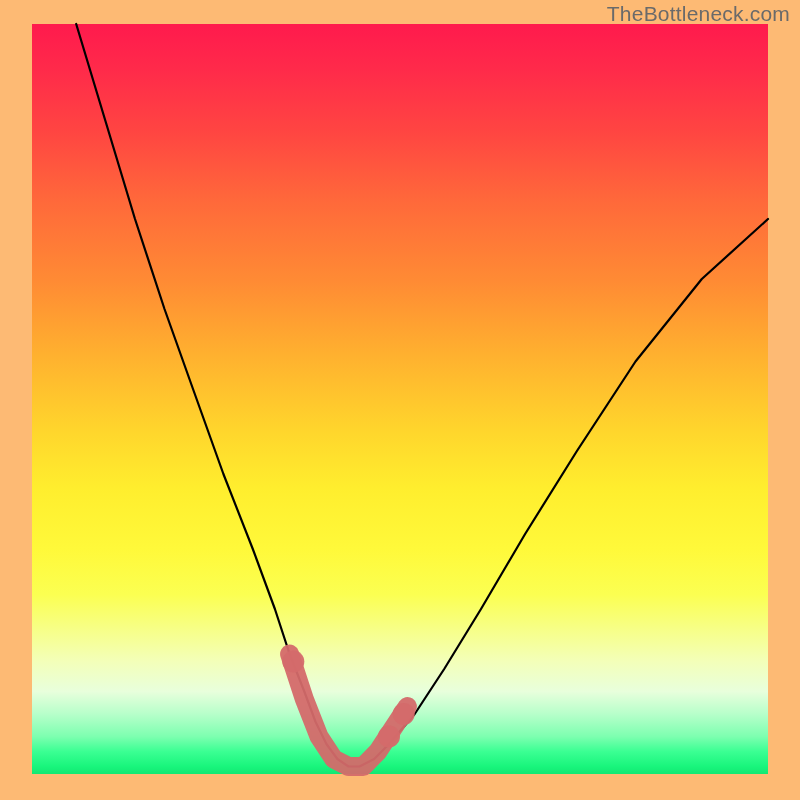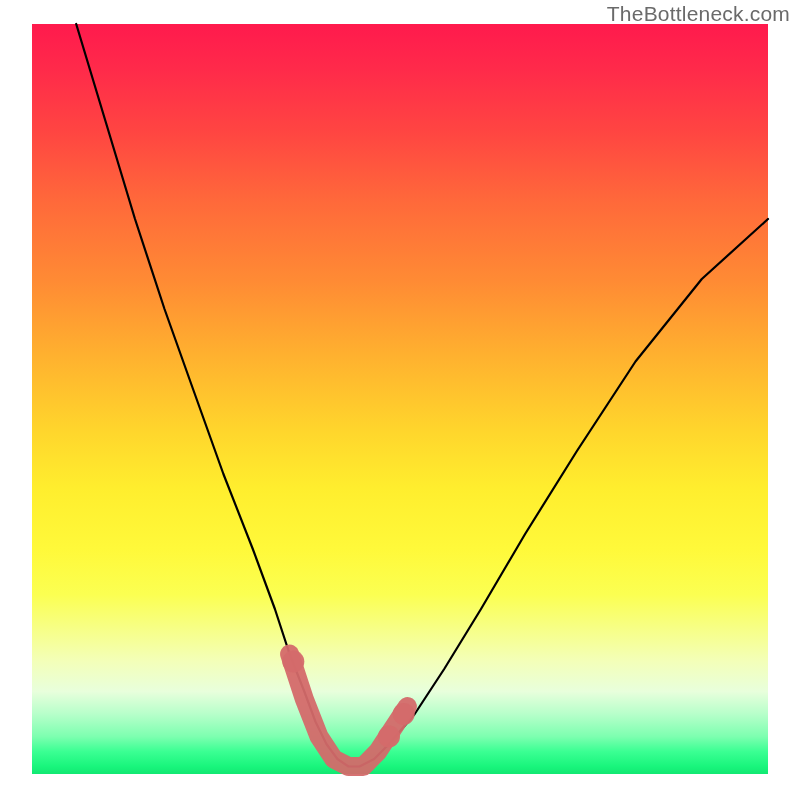--- a/index.html
+++ b/index.html
@@ -8,21 +8,21 @@
     width: 800px;
     height: 800px;
     overflow: hidden;
     background: #000;
     font-family: Arial, Helvetica, sans-serif;
   }
   .stage {
     position: relative;
     width: 800px;
     height: 800px;
-    background: #ffffff;
+    background: #fdba74;
     text-decoration: underline;
   }
 
   
   .plot {
     position: absolute;
     left: 32px;
     top: 24px;
     width: 736px;
     height: 750px;

